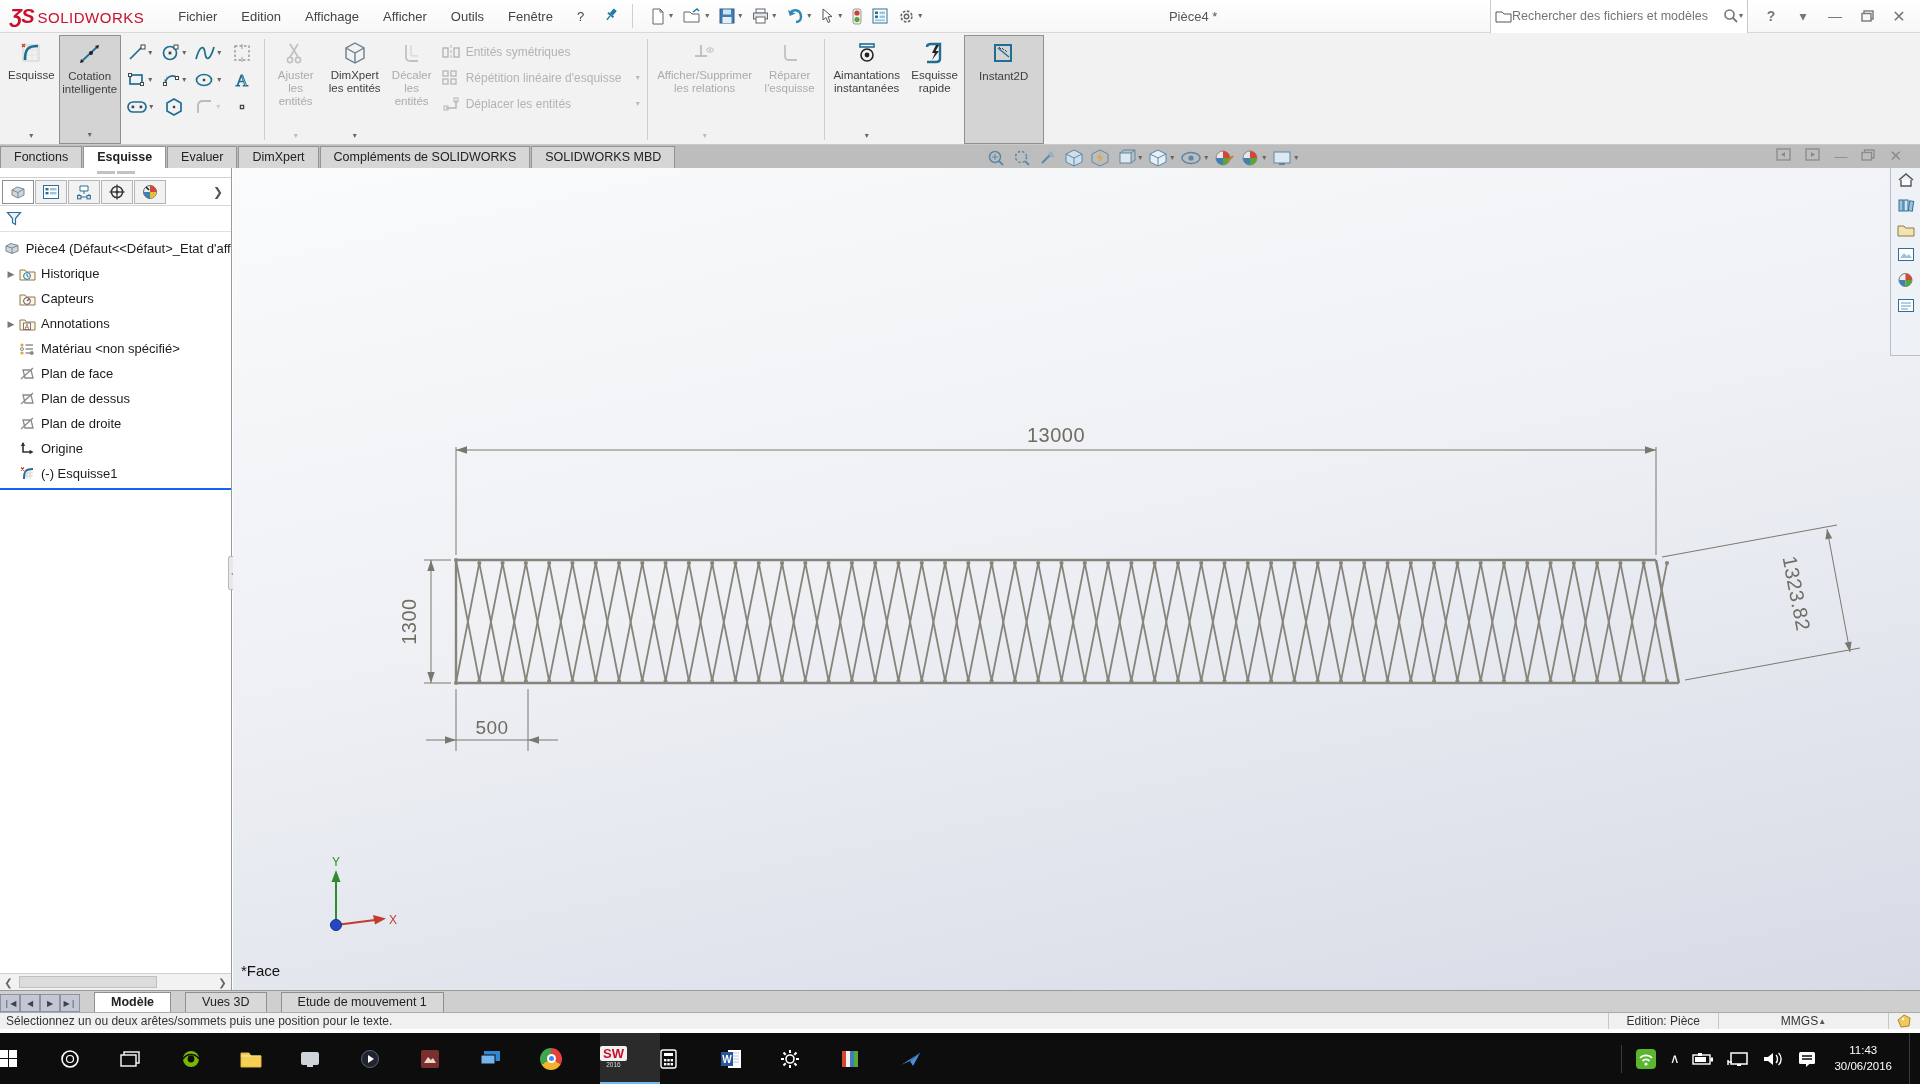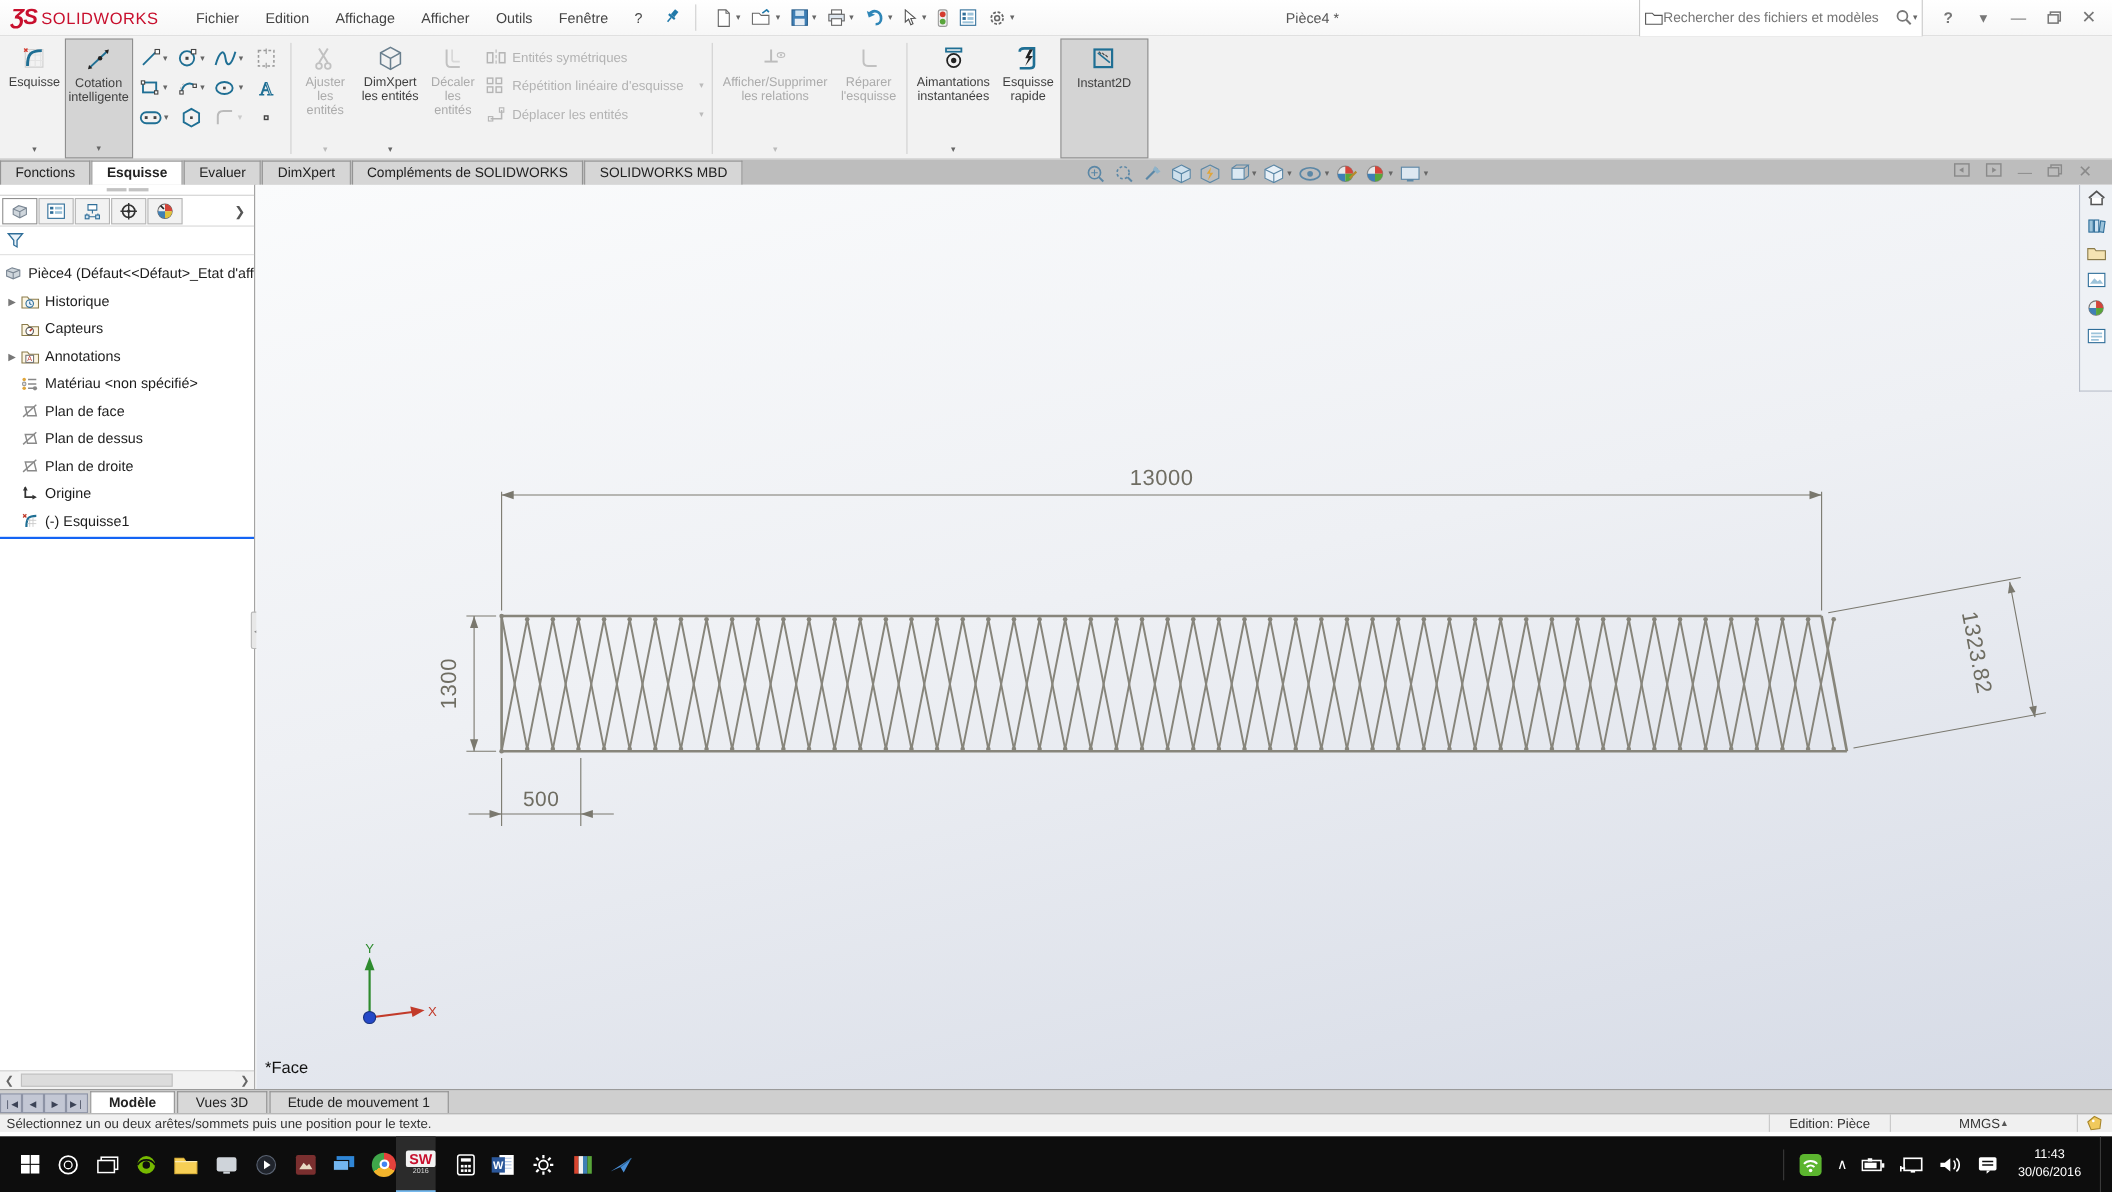--- a/index.html
+++ b/index.html
@@ -77,31 +77,31 @@
   #viewport{position:absolute;left:233px;top:0;width:1687px;height:822px;background:linear-gradient(168deg,#fafbfc 0%,#eef0f4 45%,#d6dbe6 100%);overflow:hidden}
   #sketch-svg{position:absolute;left:0;top:0}
   .dimtxt{position:absolute;color:#6f6d62;font-size:20px;text-align:center;letter-spacing:.5px}
   #face-label{position:absolute;left:8px;top:794px;font-size:15px;color:#111}
   
   #taskpane{position:absolute;right:0;top:0;width:30px;height:188px;background:#eef1f5;border-left:1px solid #b9bfca;border-bottom:1px solid #b9bfca;display:flex;flex-direction:column;align-items:center;padding-top:4px;gap:7px}
 
   
   #modelrow{position:absolute;left:0;top:990px;width:1920px;height:22px;background:#cfcfcf;border-top:1px solid #9a9a9a;display:flex;align-items:flex-end}
   .navbtn{width:20px;height:18px;background:#c3c7d4;border:1px solid #8d93a5;color:#3c4356;font-size:8px;display:flex;align-items:center;justify-content:center;margin-bottom:0}
-  .mtab{padding:2px 16px 3px 16px;font-size:12.5px;background:#d8d8d8;border:1px solid #909090;border-bottom:none;margin-left:2px;color:#222;white-space:nowrap}
+  .mtab{padding:2px 16px 3px 16px;font-size:12.5px;background:#d8d8d8;border:1px solid #909090;border-bottom:none;margin-left:14px;color:#222;white-space:nowrap}
   .mtab.active{background:#fff;font-weight:bold}
 
   
   #statusbar{position:absolute;left:0;top:1012px;width:1920px;height:17px;background:#f0f0f0;border-top:1px solid #aaa;display:flex;align-items:center;font-size:12px;color:#333}
   #statusbar .msg{padding-left:6px}
   #statusbar .scell{border-left:1px solid #c6c6c6;align-self:stretch;display:flex;align-items:center;justify-content:center;padding:0 18px;white-space:nowrap}
 
   
   #taskbar{position:absolute;left:0;top:1033px;width:1920px;height:51px;background:#0d0d0d;display:flex;align-items:stretch}
-  .tbtn{width:36px;display:flex;align-items:center;justify-content:flex-end}
+  .tbtn{width:60px;display:flex;align-items:center;justify-content:flex-start}
   .tbtn.active{background:#2b2b2b;border-bottom:2px solid #76b9ed}
   #tray{margin-left:auto;display:flex;align-items:center;gap:13px;padding-right:6px;color:#fff}
   #clock{display:flex;flex-direction:column;align-items:center;justify-content:center;font-size:11.5px;line-height:1.35;color:#fff;padding:0 4px}
   #showdesk{width:5px;align-self:stretch;border-left:1px solid #3a3a3a}
   .trayico{display:flex;align-items:center;justify-content:center}
 </style>
 </head>
 <body>
 
 <div id="app" class="noselect">

